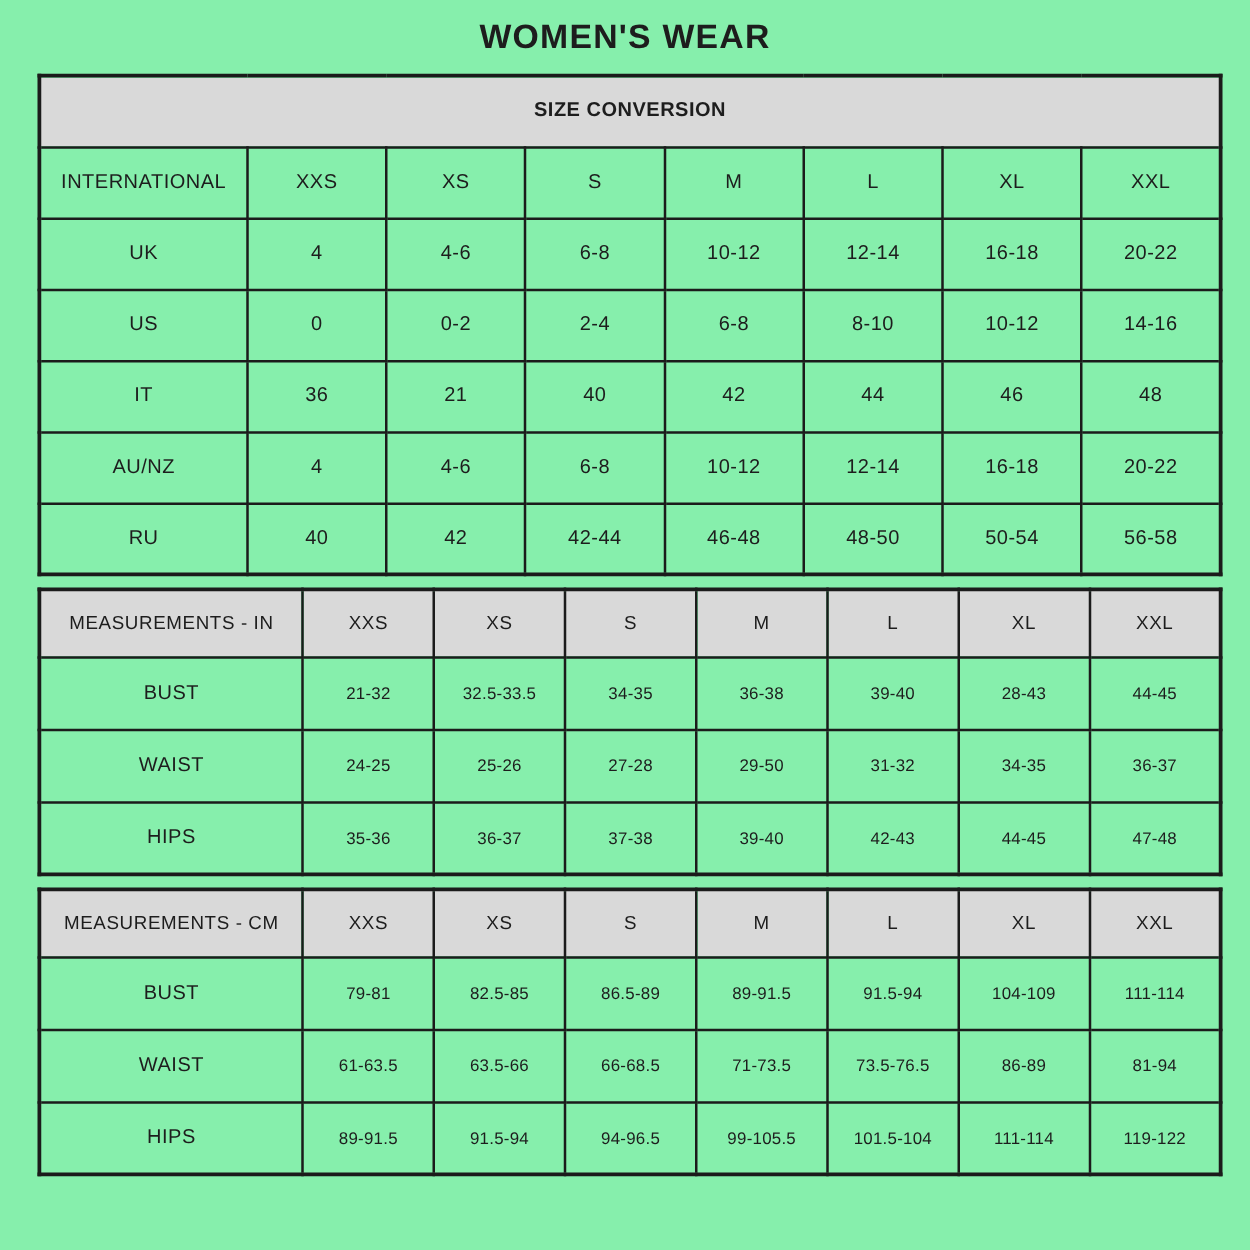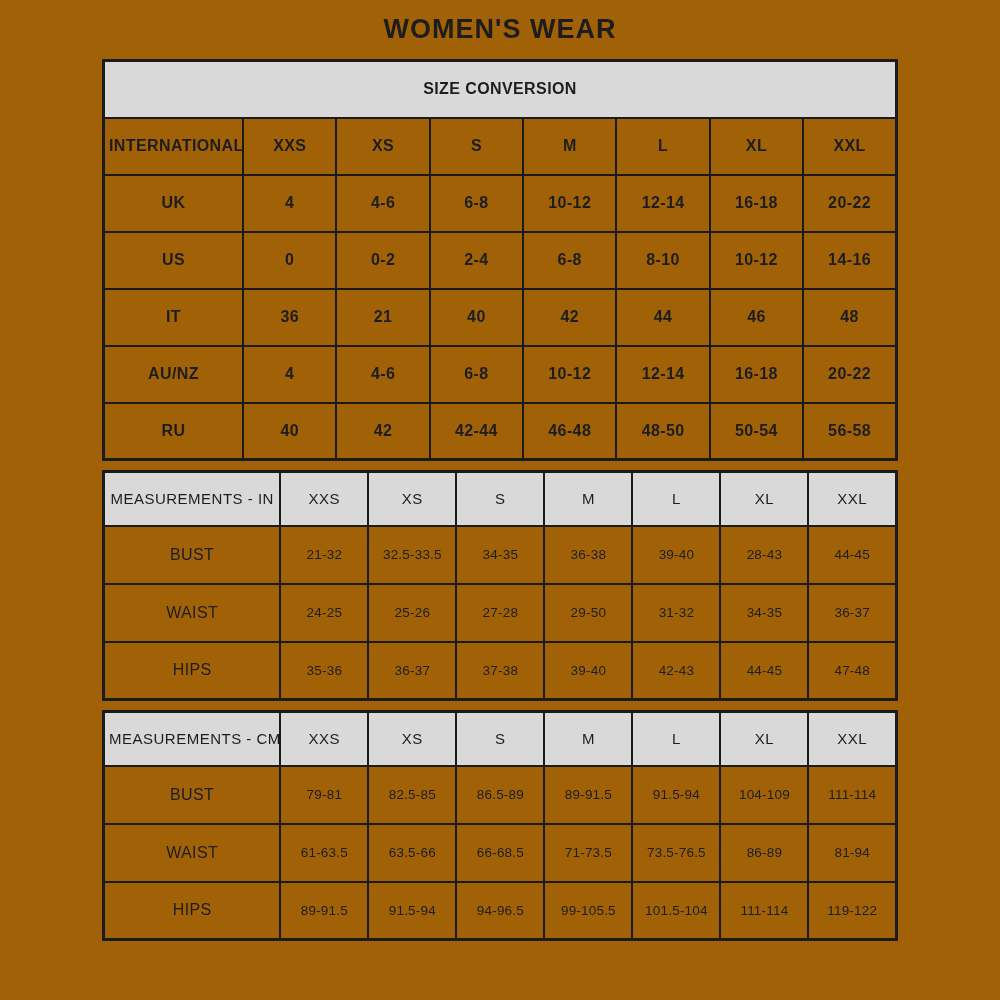--- a/index.html
+++ b/index.html
@@ -7,32 +7,32 @@
     margin: 0;
     padding: 0;
     background: #ffffff;
     font-family: "Liberation Sans", sans-serif;
     color: #1d1d1d;
   }
   .page {
     width: 1000px;
     height: 1000px;
     padding: 14px 30px 16px 30px;
-    background: #a16207;
+    background: #86efac;
   }
   .title {
     margin: 0 0 14px 0;
     text-align: center;
     font-size: 27px;
     font-weight: 700;
     letter-spacing: 1px;
     color: #1d1d1d;
   }
   table {
-    width: 796px;
+    width: 948px;
     border-collapse: collapse;
     table-layout: fixed;
     margin: 0 auto 9px auto;
     border: 3px solid #1b1b1b;
   }
   td {
     border: 2px solid #1b1b1b;
     text-align: center;
     vertical-align: middle;
     padding: 2px 4px;
@@ -42,21 +42,21 @@
   
   td.banner {
     background: #d9d9d9;
     font-weight: 700;
     font-size: 16px;
     letter-spacing: 0.6px;
     height: 54px;
   }
   
   .t-conv tr { height: 57px; }
-  .t-conv td { font-size: 16px; font-weight: 700; letter-spacing: 0.4px; }
+  .t-conv td { font-size: 16px; font-weight: 400; letter-spacing: 0.4px; }
   .t-conv td.banner { font-weight: 700; }
   
   .t-meas tr.hdr { height: 54px; }
   .t-meas tr.body { height: 58px; }
   .t-meas td.hd {
     background: #d9d9d9;
     font-weight: 400;
     font-size: 15px;
     letter-spacing: 0.5px;
   }

